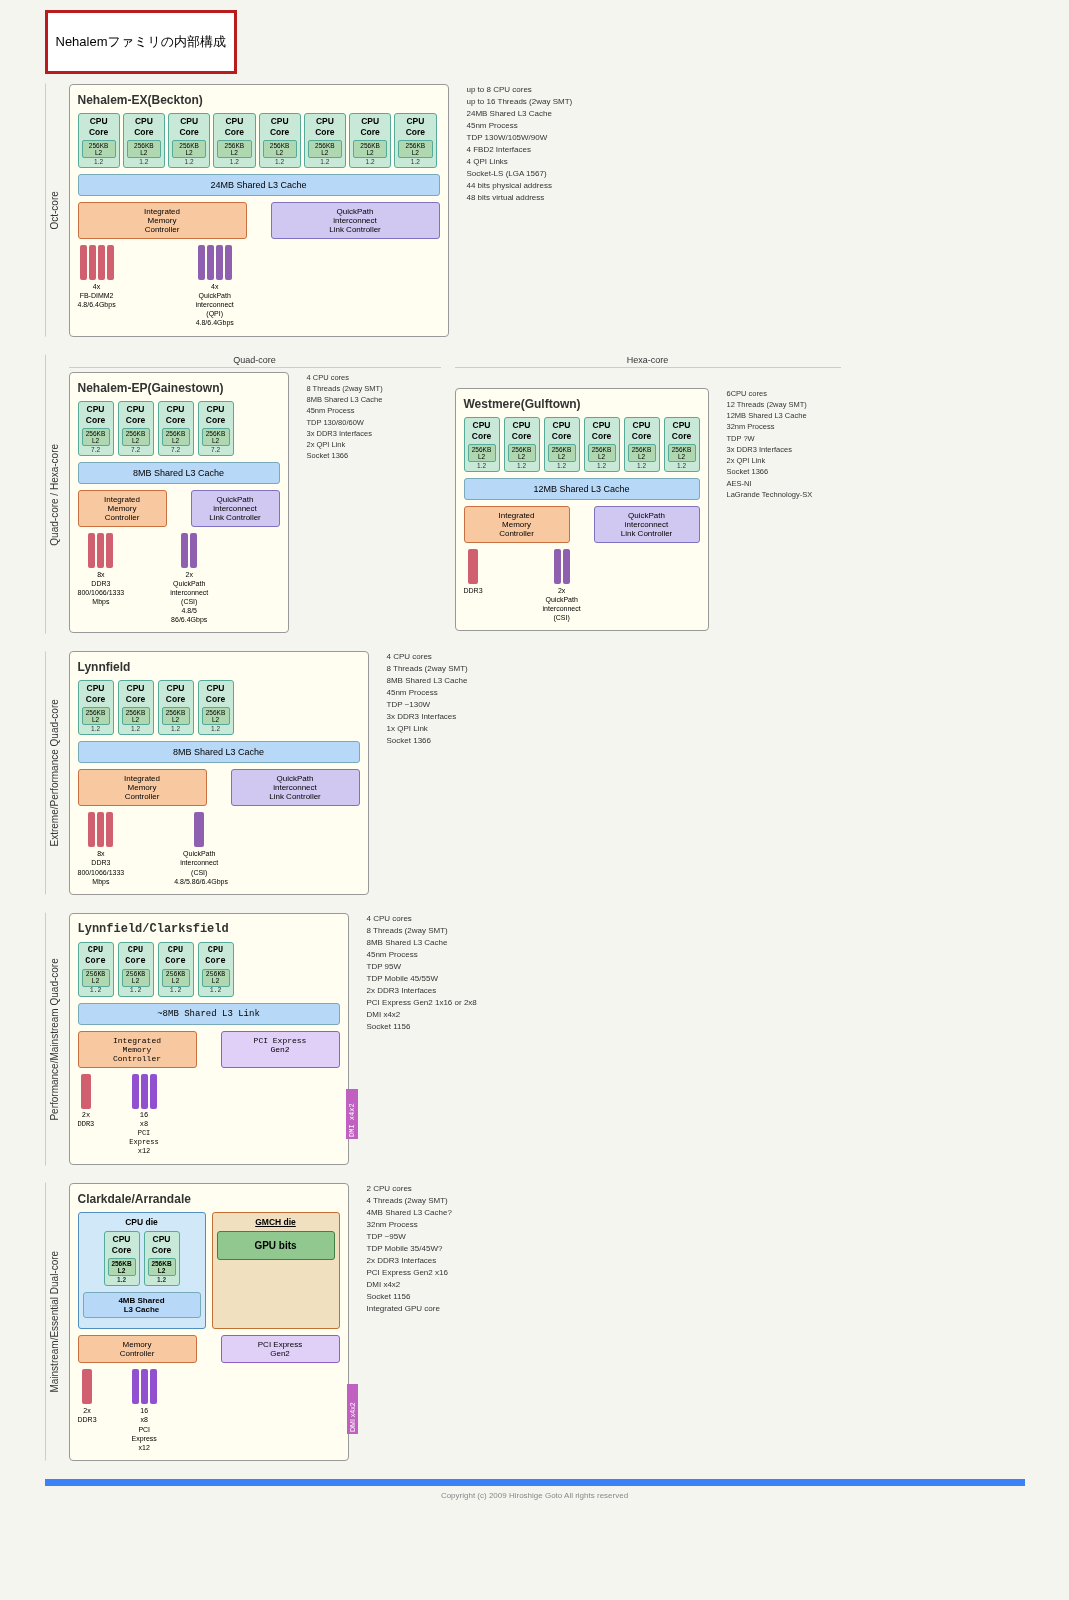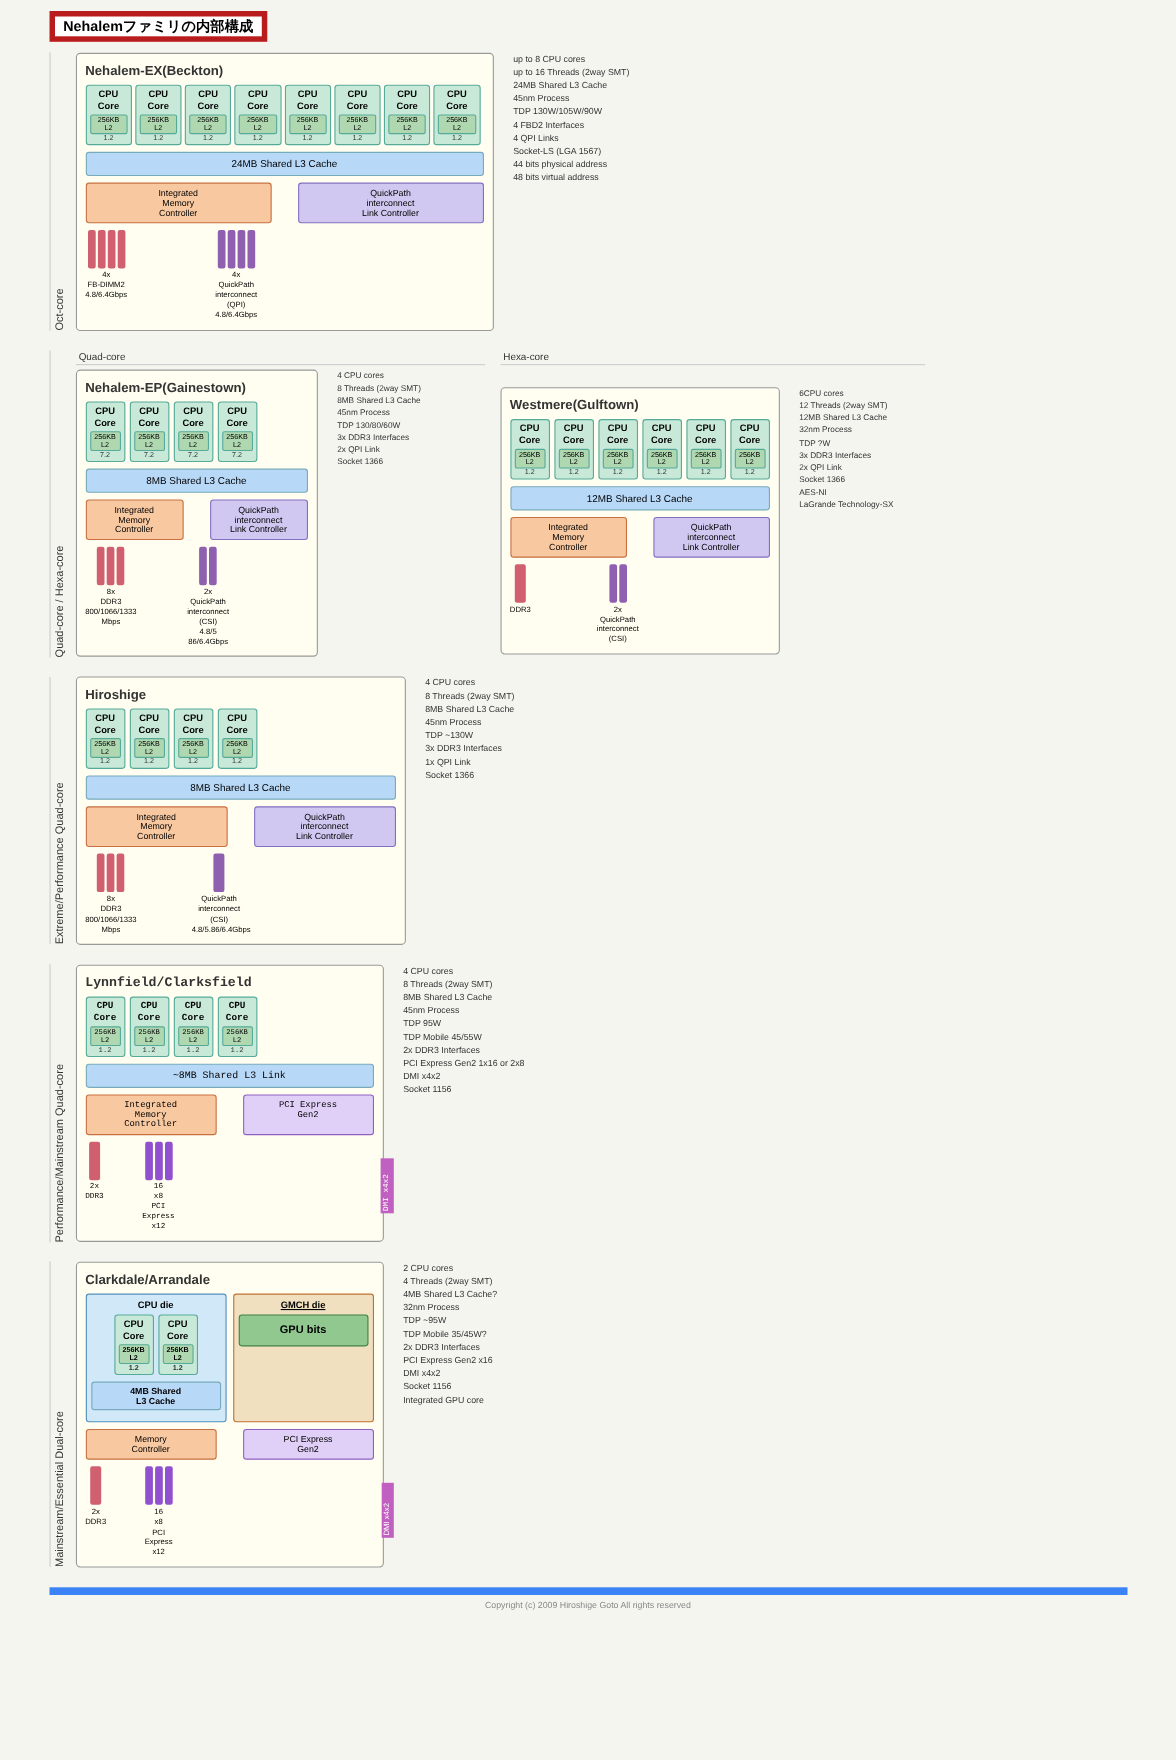--- a/index.html
+++ b/index.html
@@ -9,27 +9,27 @@
       font-size: 10px;
       width: 1069px;
       min-height: 1600px;
     }
     .page-container {
       width: 1000px;
       margin: 0 auto;
       padding: 10px;
     }
     .page-title-box {
-      border: 5px solid #b91c1c;
+      border: 3px solid #b91c1c;
       display: inline-block;
-      padding: 0 8px;
+      padding: 20px 8px;
       margin-bottom: 10px;
       background: white;
       font-size: 13px;
-      font-weight: bold;
+      font-weight: normal;
     }
     .chip-diagram {
       border: 1.5px solid #999;
       border-radius: 4px;
       background: #fffef0;
       padding: 8px;
       flex: 1;
     }
 
     
@@ -218,21 +218,21 @@
 
     
     .outer-section {
       display: flex;
       margin-bottom: 18px;
     }
     .rot-label {
       writing-mode: vertical-rl;
       transform: rotate(180deg);
       font-size: 10px;
-      text-align: left;
+      text-align: center;
       color: #333;
       white-space: nowrap;
       flex-shrink: 0;
       padding: 0 3px;
       border-right: 1px solid #ccc;
       margin-right: 6px;
     }
     .section-content {
       flex: 1;
     }
@@ -505,21 +505,21 @@
       </div>
     </div>
   </div>
 
   
   <div class="outer-section">
     <div class="rot-label">Extreme/Performance Quad-core</div>
     <div class="section-content">
       <div class="row-with-info">
         <div class="chip-diagram" style="flex: 0 0 300px;">
-          <div class="chip-title">Hiroshige</div>
+          <div class="chip-title">Lynnfield</div>
           <div class="cpu-cores-row">
             <div class="cpu-core">
               <div class="core-title">CPU<br>Core</div>
               <div class="l2-inside">256KB<br>L2</div>
               <div class="core-sub">1.2</div>
             </div>
             <div class="cpu-core">
               <div class="core-title">CPU<br>Core</div>
               <div class="l2-inside">256KB<br>L2</div>
               <div class="core-sub">1.2</div>

